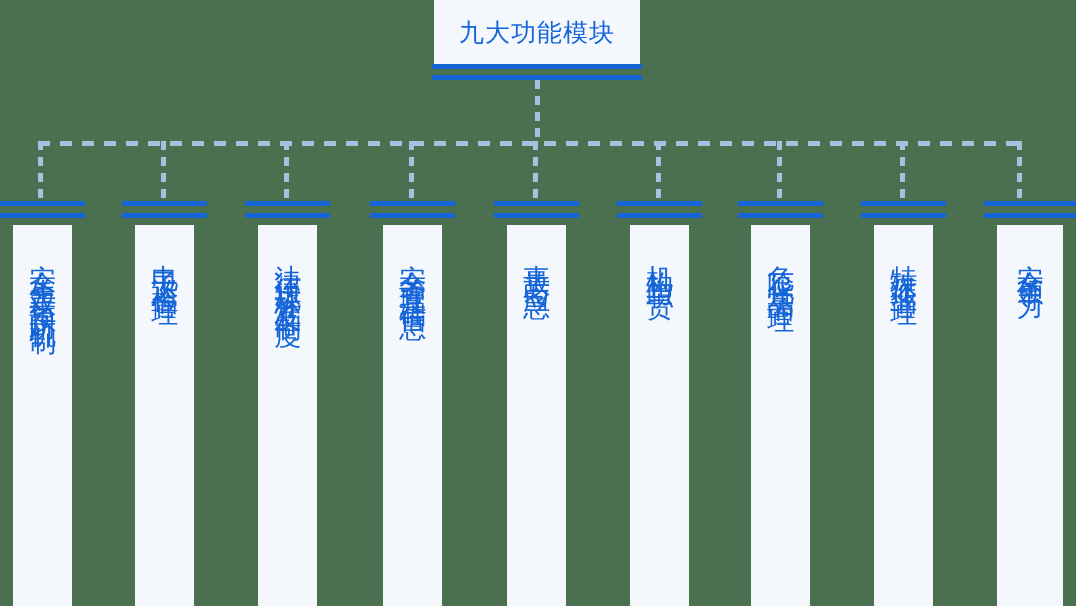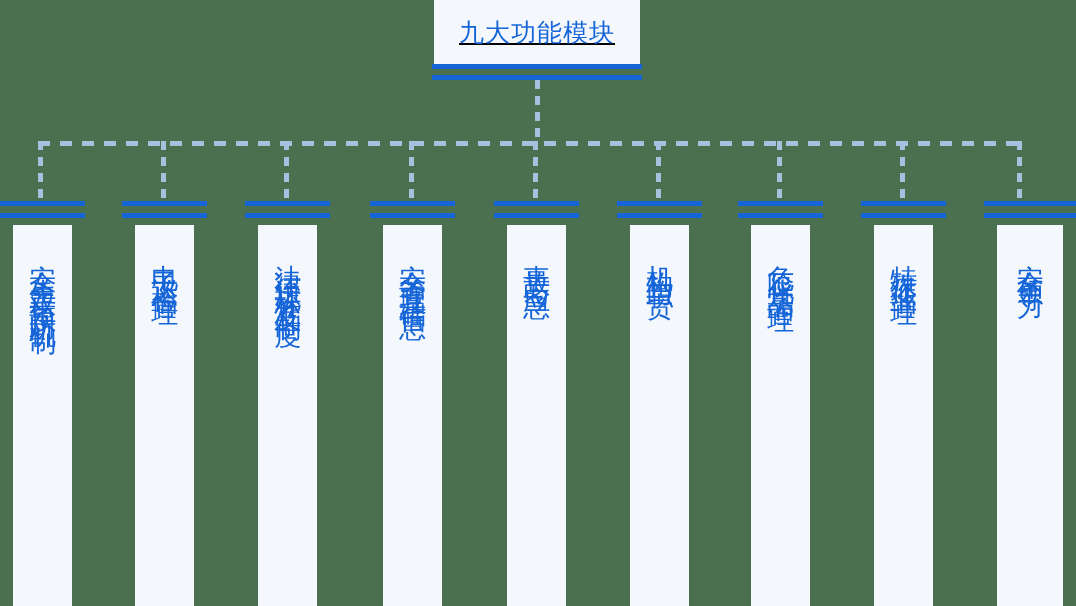--- a/index.html
+++ b/index.html
@@ -31,21 +31,20 @@
   .root-panel {
     position: absolute;
     left: 0px;
     top: 0px;
     width: 206px;
     height: 64px;
     background: #f4f8fd;
     display: flex;
     align-items: center;
     justify-content: center;
-    text-decoration: underline;
   }
   .root-label {
     color: #1565d8;
     font-size: 25px;
     letter-spacing: 1px;
     line-height: 1;
     white-space: nowrap;
     font-weight: 400;
   }
   .root-bar-a {

